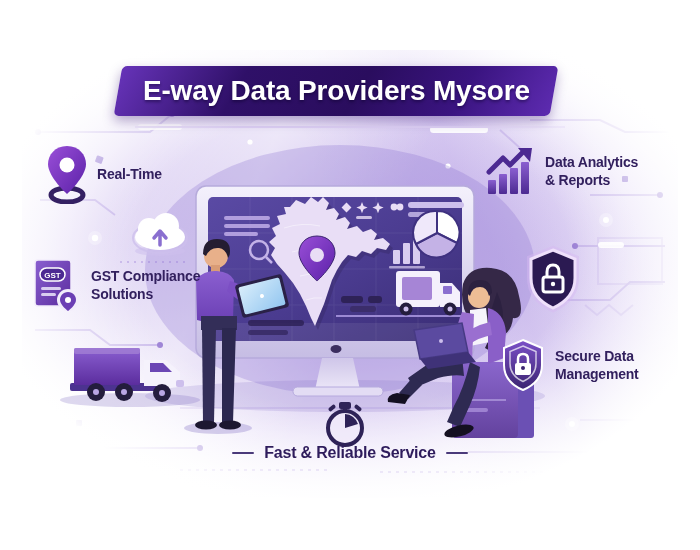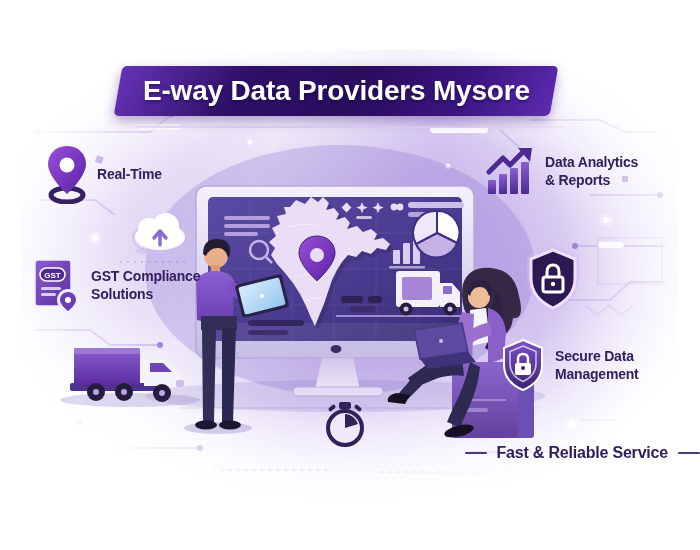--- a/index.html
+++ b/index.html
@@ -20,21 +20,21 @@
   .banner span{transform:skewX(10deg);color:#ffffff;font-weight:800;font-size:28px;line-height:1;
       letter-spacing:-.2px;text-shadow:0 2px 3px rgba(10,0,40,.45);white-space:nowrap;}
   .feature{position:absolute;display:flex;align-items:center;gap:9px;}
   .feature .ftext span{display:block;font-weight:800;font-size:14px;line-height:1.3;color:#32205e;
       letter-spacing:-.2px;white-space:nowrap;}
   .f-realtime{left:46px;top:144px;gap:9px;}
   .f-analytics{left:486px;top:146px;}
   .f-gst{left:32px;top:256px;}
   .f-secure{left:500px;top:338px;}
   .tagline{position:absolute;left:0;top:444px;width:700px;display:flex;align-items:center;
-      justify-content:flex-end;gap:10px;}
+      justify-content:center;gap:10px;}
   .tagline .dash{width:22px;height:2px;background:#4a3a7a;border-radius:1px;}
   .tagline span{font-weight:800;font-size:16px;color:#2e1c5c;letter-spacing:-.2px;}
 </style>
 </head>
 <body>
 
 <div class="canvas">
 
   <div class="bg"></div>
 

